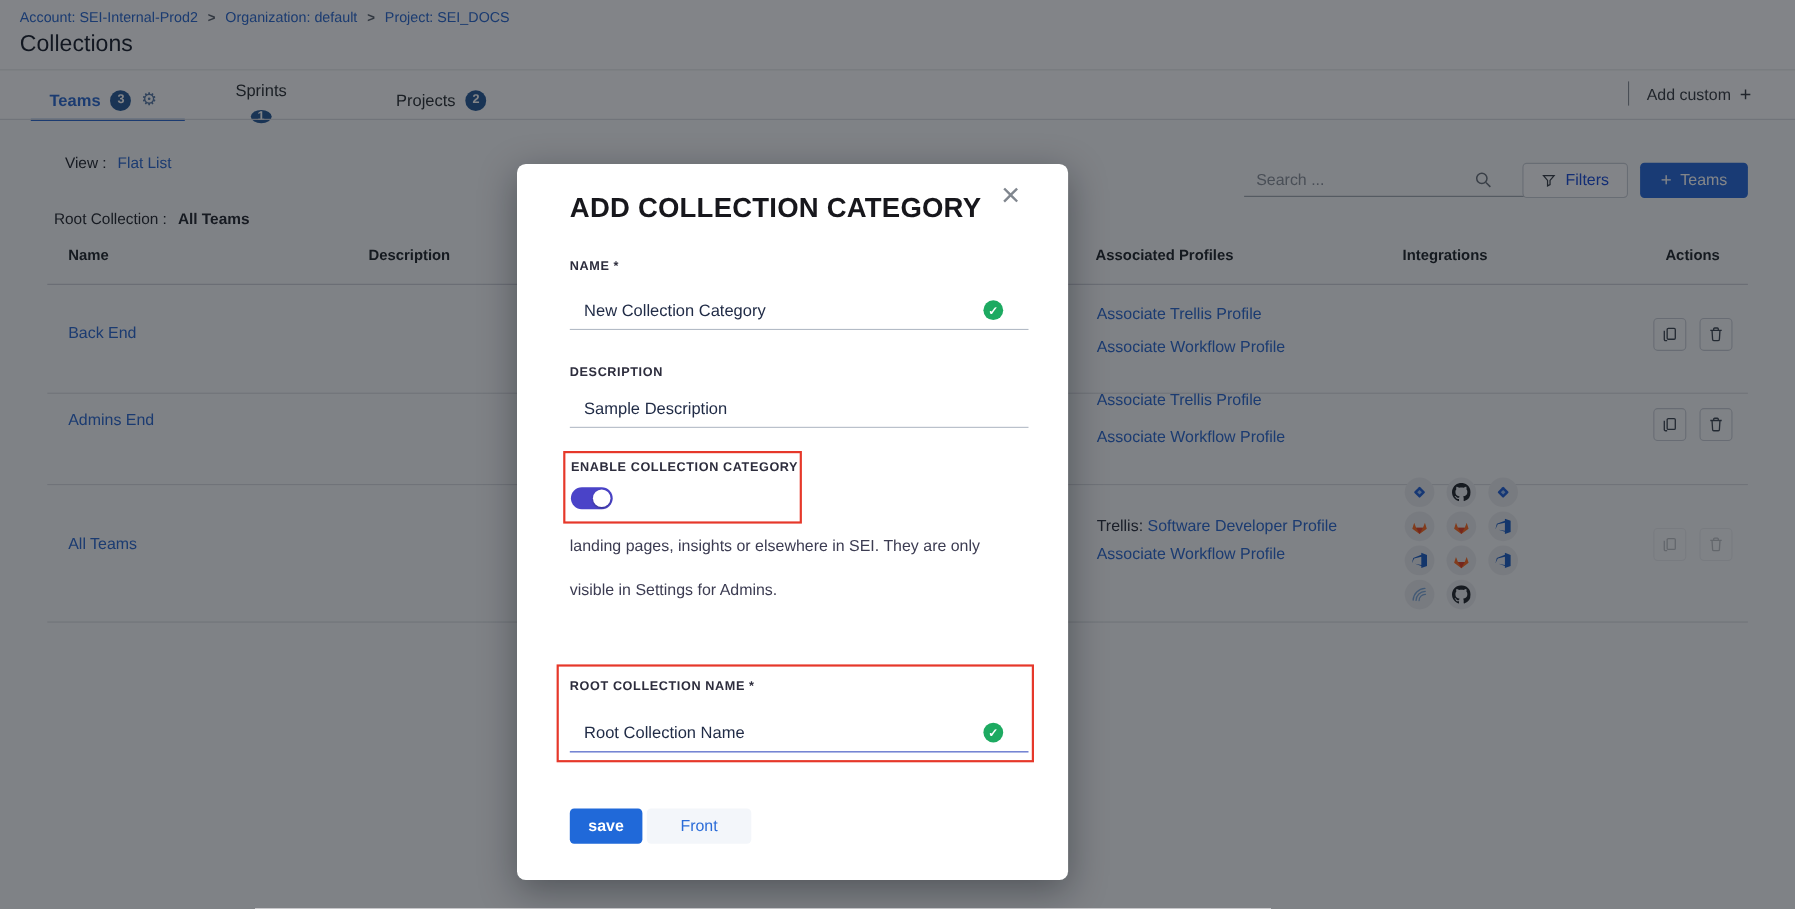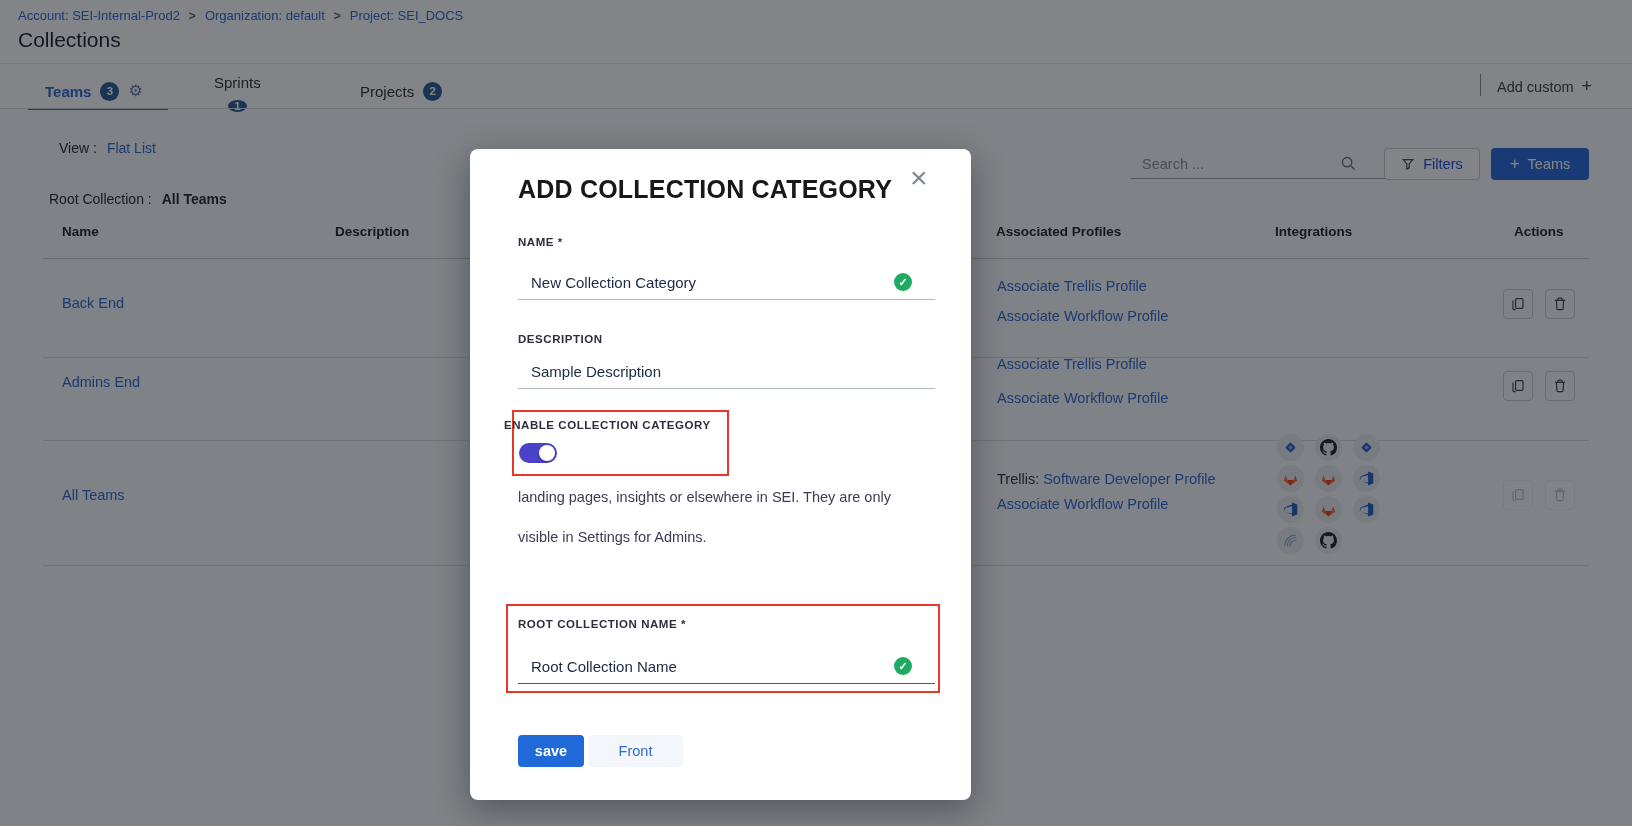--- a/index.html
+++ b/index.html
@@ -68,21 +68,21 @@
         border-bottom:1px solid #b3bbc6;font-size:15px;color:#212c47;padding:0 40px 0 13px;font-family:"Liberation Sans",sans-serif;}
   #name-label{top:87px;} #name-input{top:116px;}
   #desc-label{top:184px;} #desc-input{top:205px;}
   #root-label{top:469px;} #root-input{top:500px;border-bottom:1.5px solid #3b52c0;}
   .check-circle{position:absolute;left:424px;width:18px;height:18px;border-radius:50%;background:#1daa61;color:#fff;
         font-size:11px;font-weight:700;display:flex;align-items:center;justify-content:center;}
   #check-name{top:124px;} #check-root{top:508px;}
   .red-box{position:absolute;border:2px solid #e6382a;box-sizing:border-box;}
   #red-box-enable{left:42px;top:261px;width:217px;height:66px;}
   #red-box-root{left:36px;top:455px;width:434px;height:89px;}
-  #enable-label{top:270px;left:34px;}
+  #enable-label{top:270px;left:49px;}
   #toggle{position:absolute;left:49px;top:294px;width:38px;height:20px;border-radius:10px;background:#c6c9d2;cursor:pointer;}
   #toggle.on{background:#4a43c8;}
   #toggle .knob{position:absolute;left:2px;top:2px;width:16px;height:16px;border-radius:50%;background:#fff;box-shadow:0 1px 2px rgba(0,0,0,.3);}
   #toggle.on .knob{left:auto;right:2px;}
   #note-block{position:absolute;left:48px;top:328px;width:415px;font-size:14.5px;color:#3c3c52;}
   .note-line{height:40px;line-height:40px;white-space:nowrap;}
   #save-btn{position:absolute;left:48px;top:586px;width:66px;height:32px;border:0;border-radius:4px;background:#2069d9;
         color:#fff;font-size:14.5px;font-weight:700;cursor:pointer;font-family:"Liberation Sans",sans-serif;}
   #cancel-btn{position:absolute;left:118px;top:586px;width:95px;height:32px;border:0;border-radius:4px;background:#f3f6fa;
         color:#2b6cd8;font-size:14.5px;cursor:pointer;font-family:"Liberation Sans",sans-serif;}

